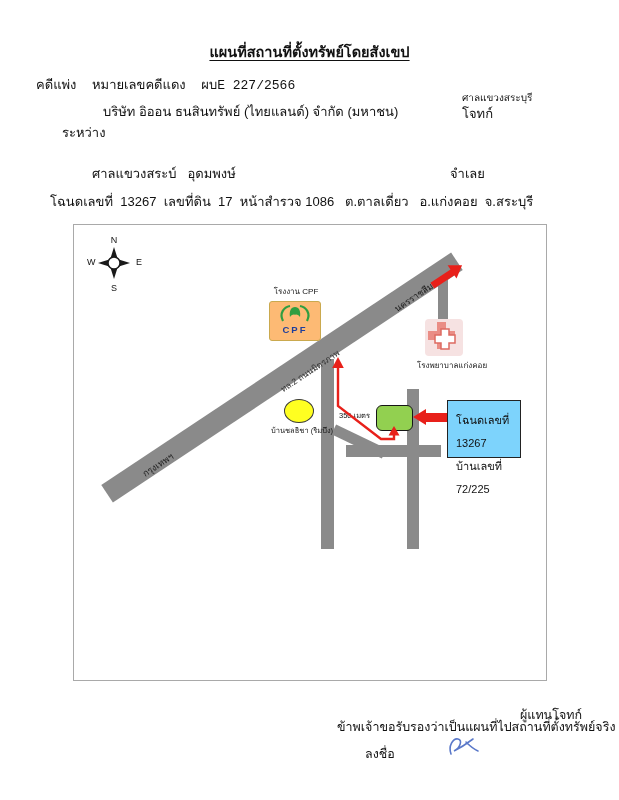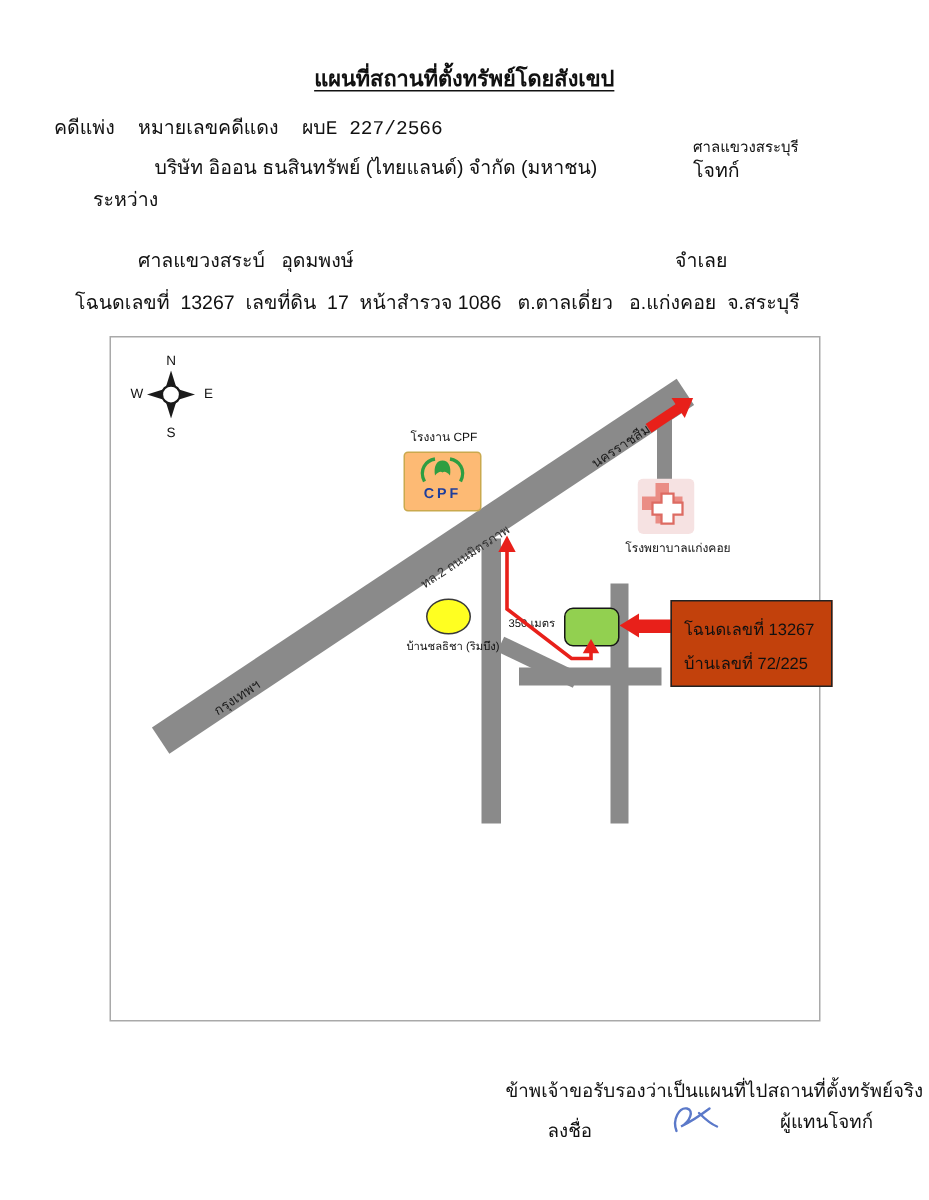--- a/index.html
+++ b/index.html
@@ -63,27 +63,27 @@
         border-radius:50%;z-index:3;}
   #oval-label{left:180px;top:199px;width:96px;text-align:center;font-size:7.5px;z-index:3;}
   
   #greenbox{left:302px;top:180px;width:35px;height:24px;background:#92d050;border:1.8px solid #161616;
             border-radius:6px;z-index:4;}
   #dist-label{left:265px;top:184px;font-size:7.5px;z-index:4;}
   #route-svg{left:0;top:0;z-index:5;pointer-events:none;}
   #bigarrow-head{left:339px;top:184px;width:0;height:0;border-top:8px solid transparent;
                  border-bottom:8px solid transparent;border-right:13px solid #e8201a;z-index:5;}
   #bigarrow-body{left:352px;top:188px;width:22px;height:9px;background:#e8201a;z-index:5;}
-  #callout{left:373px;top:175px;width:108px;height:58px;background:#c2410c;border:1.6px solid #222;
+  #callout{left:373px;top:175px;width:74px;height:58px;background:#7dd3fc;border:1.6px solid #222;
            z-index:6;padding:8px 0 0 8px;box-sizing:border-box;font-size:11px;line-height:23px;}
   
   #cert-line{left:337px;top:717px;font-size:12.5px;}
   #sign-label{left:365px;top:744px;font-size:12.5px;}
   #sig{left:445px;top:733px;}
-  #signer-role{left:520px;top:738px;font-size:12.5px;}
+  #signer-role{left:520px;top:705px;font-size:12.5px;}
 </style>
 </head>
 <body>
 
 <div class="page">
 
   <div class="abs" id="title">แผนที่สถานที่ตั้งทรัพย์โดยสังเขป</div>
   <div class="abs pre" id="l-case">คดีแพ่ง  หมายเลขคดีแดง  ผบE 227/2566</div>
   <div class="abs" id="l-court">ศาลแขวงสระบุรี</div>
   <div class="abs" id="l-pname">บริษัท อิออน ธนสินทรัพย์ (ไทยแลนด์) จำกัด (มหาชน)</div>

